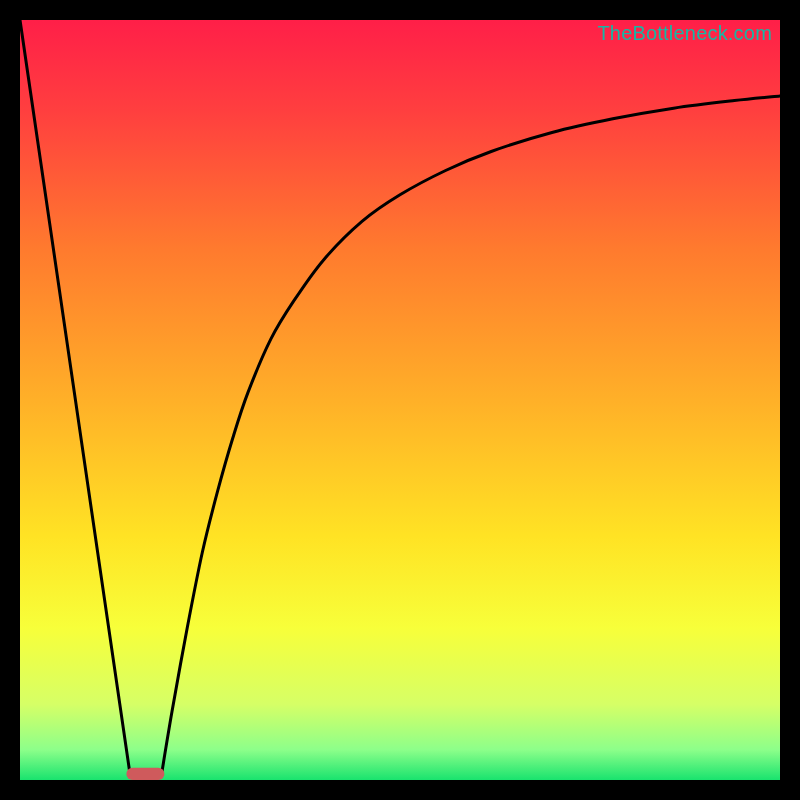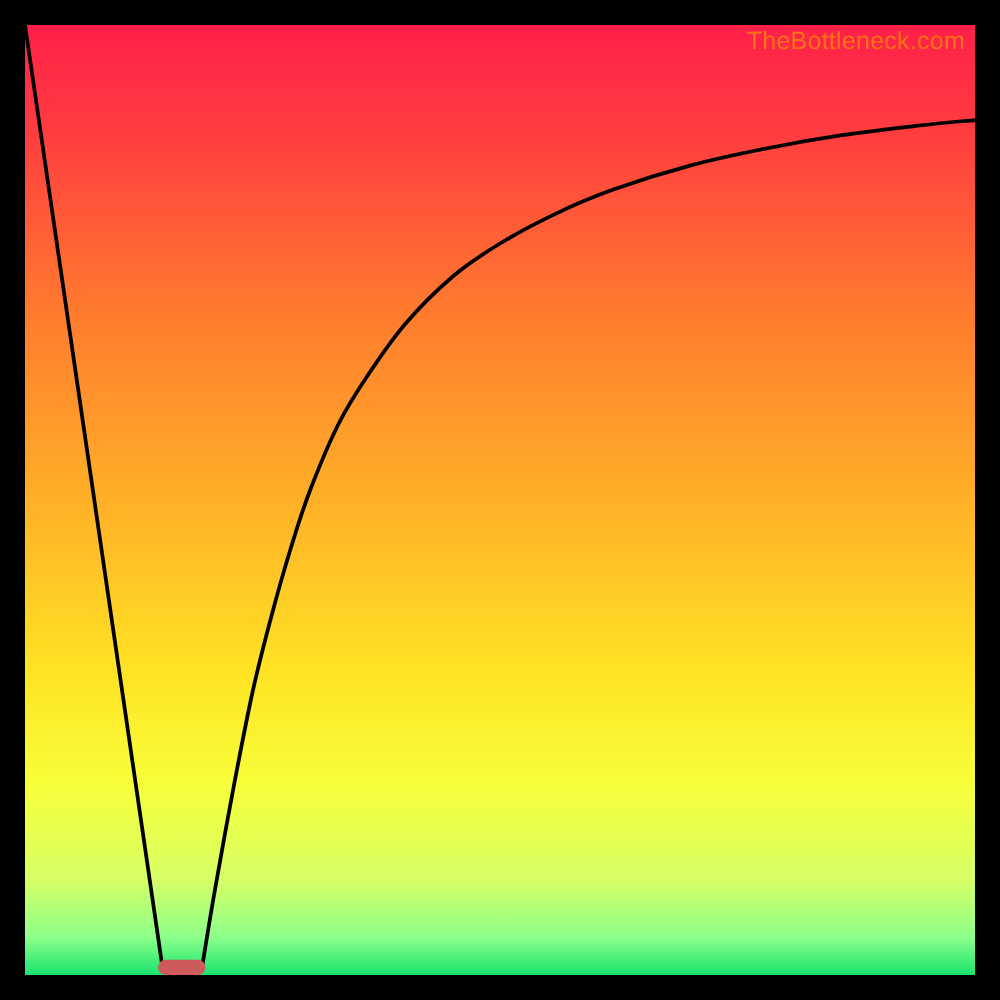--- a/index.html
+++ b/index.html
@@ -23,21 +23,21 @@
     position: absolute;
     left: 0;
     top: 0;
     width: 760px;
     height: 760px;
   }
   .watermark {
     position: absolute;
     top: 2px;
     right: 8px;
-    color: #f97316;
+    color: #14b8a6;
     font-size: 20px;
     font-weight: 500;
     letter-spacing: 0.2px;
     z-index: 5;
   }
 </style>
 </head>
 <body>
 
 <div class="frame">

